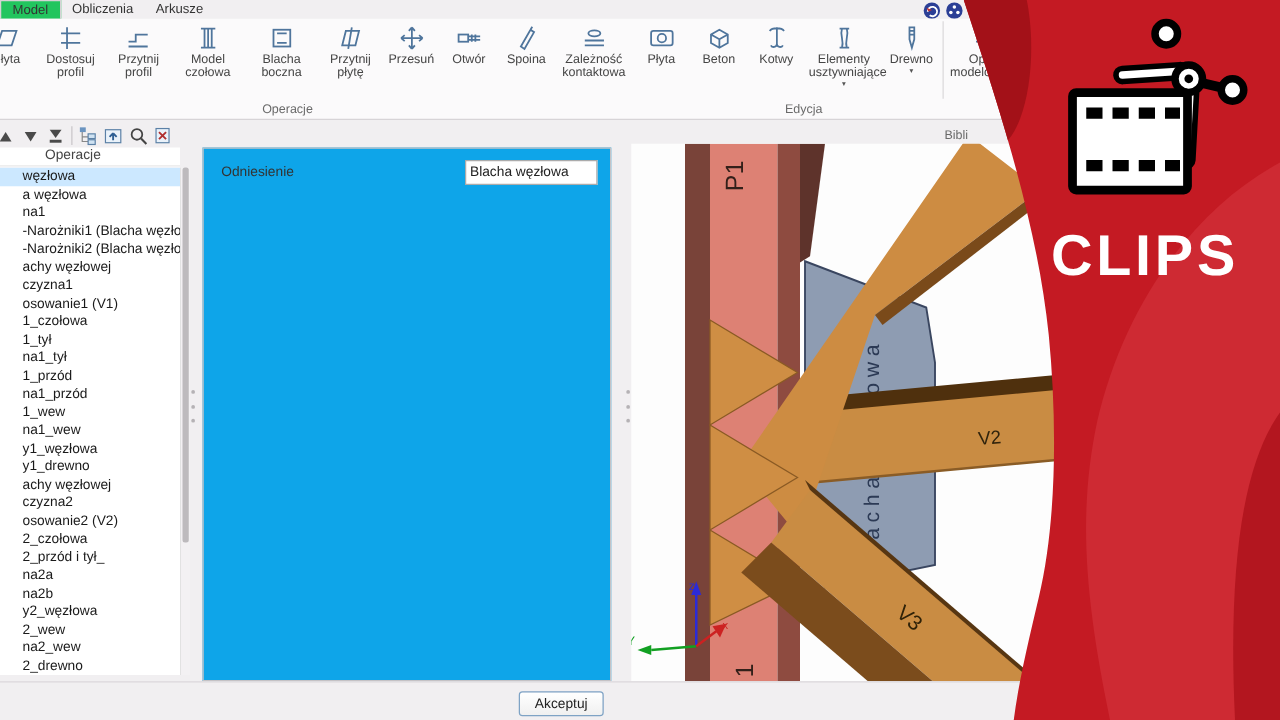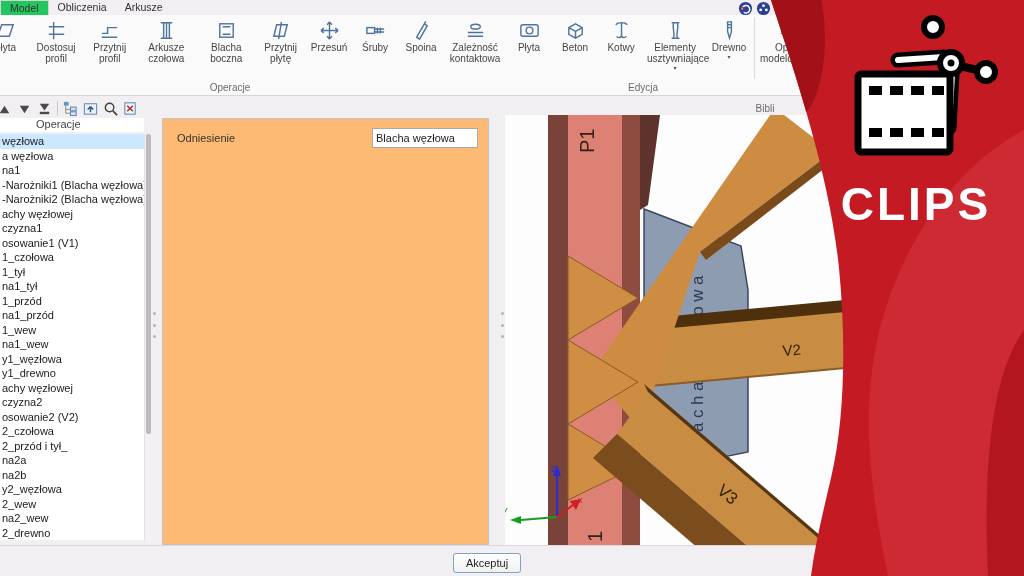--- a/index.html
+++ b/index.html
@@ -19,37 +19,37 @@
   .rb-dd{font-size:6px;color:#555;line-height:4px;margin-top:1px;}
   .grp-label{position:absolute;top:67px;font-size:10px;color:#6a6a6a;text-align:center;}
   #quick-icons{position:absolute;top:1px;left:738px;display:flex;gap:3px;}
   
   #tree-panel{position:absolute;left:0;top:96px;width:153px;bottom:0;}
   #tree-toolbar{position:absolute;top:3px;left:-4px;height:18px;display:flex;gap:3px;align-items:center;}
   #tree-toolbar .ticon{width:17px;height:17px;}
   #tree-header{position:absolute;top:22px;left:0;width:144px;height:15px;background:#fff;
                border-bottom:1px solid #eee;font-size:11px;color:#444;padding-left:36px;box-sizing:border-box;}
   #tree-list{position:absolute;top:38px;left:0;width:144px;height:406px;background:#fff;overflow:hidden;border-right:1px solid #e2e2e2;}
-  .tree-item{height:14.5px;font-size:11px;line-height:14.5px;padding-left:2px;white-space:nowrap;color:#1a1a1a;}
+  .tree-item{height:14.5px;font-size:11px;line-height:14.5px;padding-left:18px;white-space:nowrap;color:#1a1a1a;}
   .tree-item.sel{background:#cce8ff;}
   #tree-scroll{position:absolute;top:38px;left:145px;width:7px;height:406px;background:#f3f1f3;}
   #tree-thumb{position:absolute;top:0;left:1px;width:5px;height:300px;background:#bdbabd;border-radius:2px;}
   .splitter{position:absolute;width:6px;height:26px;display:flex;flex-direction:column;justify-content:space-between;align-items:center;padding:4px 0;}
   .splitter i{width:3px;height:3px;background:#b5b2b5;border-radius:50%;display:block;}
   
-  #prop-panel{position:absolute;left:162px;top:118px;width:327px;height:427px;background:#fdba74;border:1px solid #c5c2c5;box-sizing:border-box;}
+  #prop-panel{position:absolute;left:162px;top:118px;width:327px;height:427px;background:#0ea5e9;border:1px solid #c5c2c5;box-sizing:border-box;}
   #prop-row{position:absolute;top:9px;left:14px;right:10px;height:20px;font-size:11px;}
   #prop-label{position:absolute;left:0;top:4px;color:#333;}
   #prop-input{position:absolute;right:0;top:0;width:98px;height:18px;border:1px solid #ababab;font-size:11px;
               font-family:"Liberation Sans",sans-serif;padding:0 3px;color:#222;background:#fff;}
   
   #viewport{position:absolute;left:505px;top:115px;width:519px;height:430px;background:#fdfdfd;}
   
   #bottom-bar{position:absolute;left:0;top:545px;right:0;height:31px;background:#f1eff1;border-top:1px solid #dbd8db;}
-  #accept-btn{position:absolute;left:453px;top:7px;width:68px;height:20px;border:1px solid #7fa3c5;border-radius:3px;
+  #accept-btn{position:absolute;left:415px;top:7px;width:68px;height:20px;border:1px solid #7fa3c5;border-radius:3px;
               background:linear-gradient(#ffffff,#f0f0f0);font-size:11px;font-family:"Liberation Sans",sans-serif;color:#222;}
   
   #brand-overlay{position:absolute;inset:0;pointer-events:none;z-index:50;}
 </style>
 </head>
 <body>
 
 <div id="app">
 
   <div id="tabs">
@@ -97,21 +97,21 @@
               </svg>
             </div>
             <div class="rb-lbl">Przytnij profil</div>
           </div>
           <div class="rb-btn">
             <div class="rb-ico">
               <svg width="23" height="23" viewBox="0 0 24 24">
                 <path d="M6 4 H18 M6 20 H18 M9 4 V20 M15 4 V20 M12 4 V20"></path>
               </svg>
             </div>
-            <div class="rb-lbl">Arkusze czołowa</div>
+            <div class="rb-lbl">Model czołowa</div>
           </div>
           <div class="rb-btn">
             <div class="rb-ico">
               <svg width="23" height="23" viewBox="0 0 24 24">
                 <rect x="5" y="5" width="14" height="14"></rect>
                 <path d="M8 8 H16 M8 16 H16"></path>
               </svg>
             </div>
             <div class="rb-lbl">Blacha boczna</div>
           </div>
@@ -131,21 +131,21 @@
             </div>
             <div class="rb-lbl">Przesuń</div>
           </div>
           <div class="rb-btn">
             <div class="rb-ico">
               <svg width="23" height="23" viewBox="0 0 24 24">
                 <rect x="3" y="9" width="8" height="6"></rect>
                 <path d="M11 10.5 H21 M11 13.5 H21 M14 9 V15 M17 9 V15"></path>
               </svg>
             </div>
-            <div class="rb-lbl">Śruby</div>
+            <div class="rb-lbl">Otwór</div>
           </div>
           <div class="rb-btn">
             <div class="rb-ico">
               <svg width="23" height="23" viewBox="0 0 24 24">
                 <path d="M7 19 L15 5 l3 2 L10 21 Z M15 5 l1.5 -2.5"></path>
               </svg>
             </div>
             <div class="rb-lbl">Spoina</div>
           </div>
           <div class="rb-btn">

